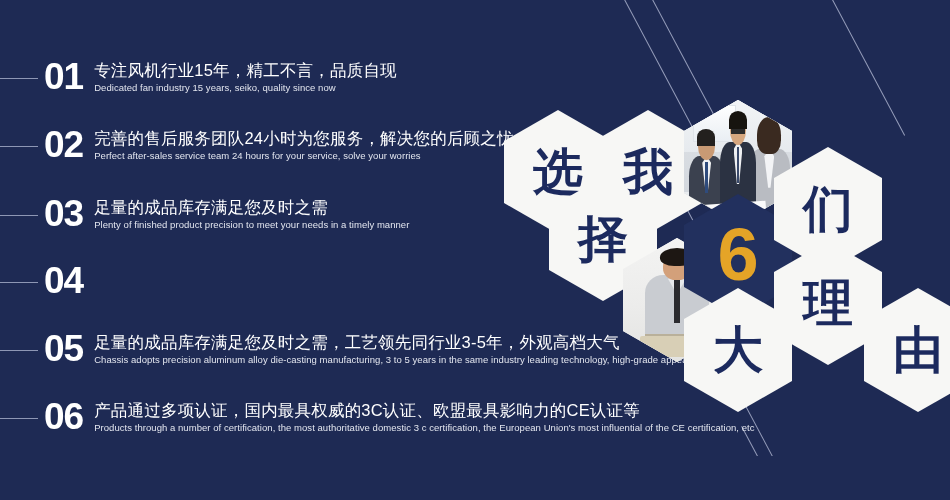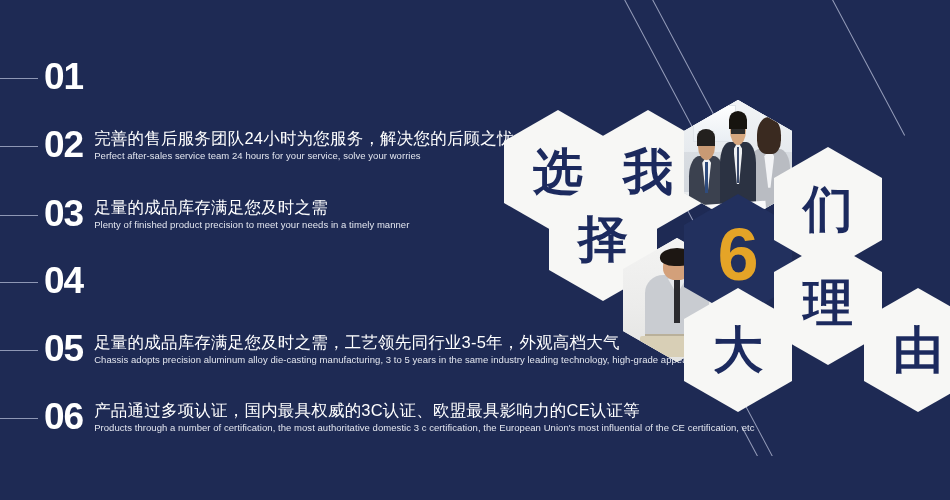--- a/index.html
+++ b/index.html
@@ -189,20 +189,24 @@
     <div class="diag" style="left:672px; top:180px;  width:120px; height:1px; transform: rotate(62deg);"></div>
     <div class="diag" style="left:726px; top:368px;  width:160px; height:1px; transform: rotate(62deg);"></div>
     <div class="diag" style="left:742px; top:426px;  width:100px; height:1px; transform: rotate(62deg);"></div>
   </div>
 
   <div id="reasons">
 
     <div class="reason" style="top:54px;">
       <div class="rule"></div>
       <div class="num">01</div>
+      <div class="texts">
+        <div class="cn">专注风机行业15年，精工不言，品质自现</div>
+        <div class="en">Dedicated fan industry 15 years, seiko, quality since now</div>
+      </div>
     </div>
 
     <div class="reason" style="top:122px;">
       <div class="rule"></div>
       <div class="num">02</div>
       <div class="texts">
         <div class="cn">完善的售后服务团队24小时为您服务，解决您的后顾之忧</div>
         <div class="en">Perfect after-sales service team 24 hours for your service, solve your worries</div>
       </div>
     </div>

